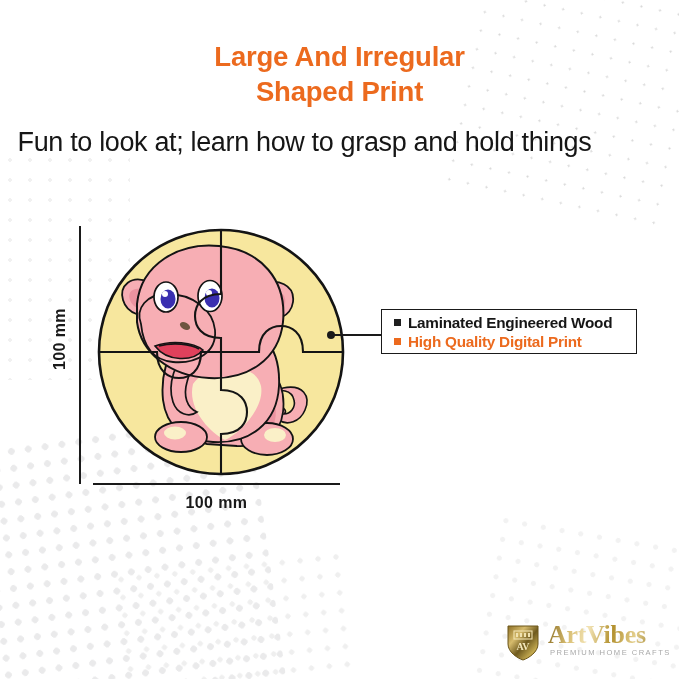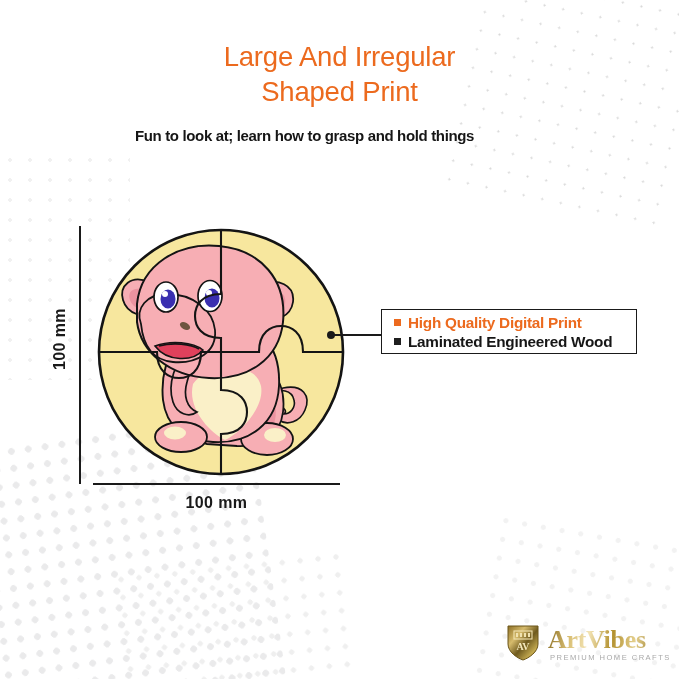--- a/index.html
+++ b/index.html
@@ -77,34 +77,34 @@
 
   
   .title {
     position: absolute;
     top: 39px;
     left: 0;
     width: 679px;
     text-align: center;
     color: #ec6a1e;
     font-size: 27.5px;
-    font-weight: normal;
+    font-weight: bold;
     line-height: 35px;
     letter-spacing: -0.2px;
   }
   .title .line { display: block; }
   .subtitle {
     position: absolute;
     top: 127px;
     left: 0;
     width: 609px;
     text-align: center;
     color: #161616;
-    font-size: 15px;
-    font-weight: bold;
+    font-size: 27px;
+    font-weight: normal;
     letter-spacing: -0.35px;
   }
 
   
   .dim-v-line {
     position: absolute;
     left: 79px;
     top: 226px;
     width: 2px;
     height: 258px;
@@ -203,21 +203,20 @@
   }
   .legend-text.dark { color: #161616; }
   .legend-text.orange { color: #ec6a1e; }
 
   
   .brand {
     position: absolute;
     left: 505px;
     top: 622px;
     display: flex;
-    align-items: center;
   }
   .brand-shield { margin-right: 7px; }
   .brand-text-wrap { display: flex; flex-direction: column; }
   .brand-name {
     font-family: "Liberation Serif", serif;
     font-size: 26px;
     font-weight: bold;
     line-height: 25px;
     letter-spacing: -0.3px;
     background: linear-gradient(100deg, #8a6d22 0%, #d9bf74 18%, #f2e3b4 33%, #b3912f 52%, #e4cf8c 70%, #9a7d2c 88%, #cdb261 100%);
@@ -320,26 +319,26 @@
 
       <circle cx="124" cy="124" r="122" fill="none" stroke="#141414" stroke-width="2.6"></circle>
     </svg>
   </div>
 
   <div class="callout-dot"></div>
   <div class="callout-line"></div>
 
   <div class="legend-box">
     <div class="legend-row">
+      <span class="legend-bullet dark"></span>
+      <span class="legend-text dark">Laminated Engineered Wood</span>
+    </div>
+    <div class="legend-row">
       <span class="legend-bullet orange"></span>
       <span class="legend-text orange">High Quality Digital Print</span>
-    </div>
-    <div class="legend-row">
-      <span class="legend-bullet dark"></span>
-      <span class="legend-text dark">Laminated Engineered Wood</span>
     </div>
   </div>
 
   <div class="brand">
     <span class="brand-shield">
       <svg width="36" height="40" viewBox="0 0 36 40" xmlns="http://www.w3.org/2000/svg">
         <defs>
           <linearGradient id="goldShield" x1="0" y1="0" x2="1" y2="1">
             <stop offset="0%" stop-color="#8d7026"></stop>
             <stop offset="30%" stop-color="#d6bb6c"></stop>

